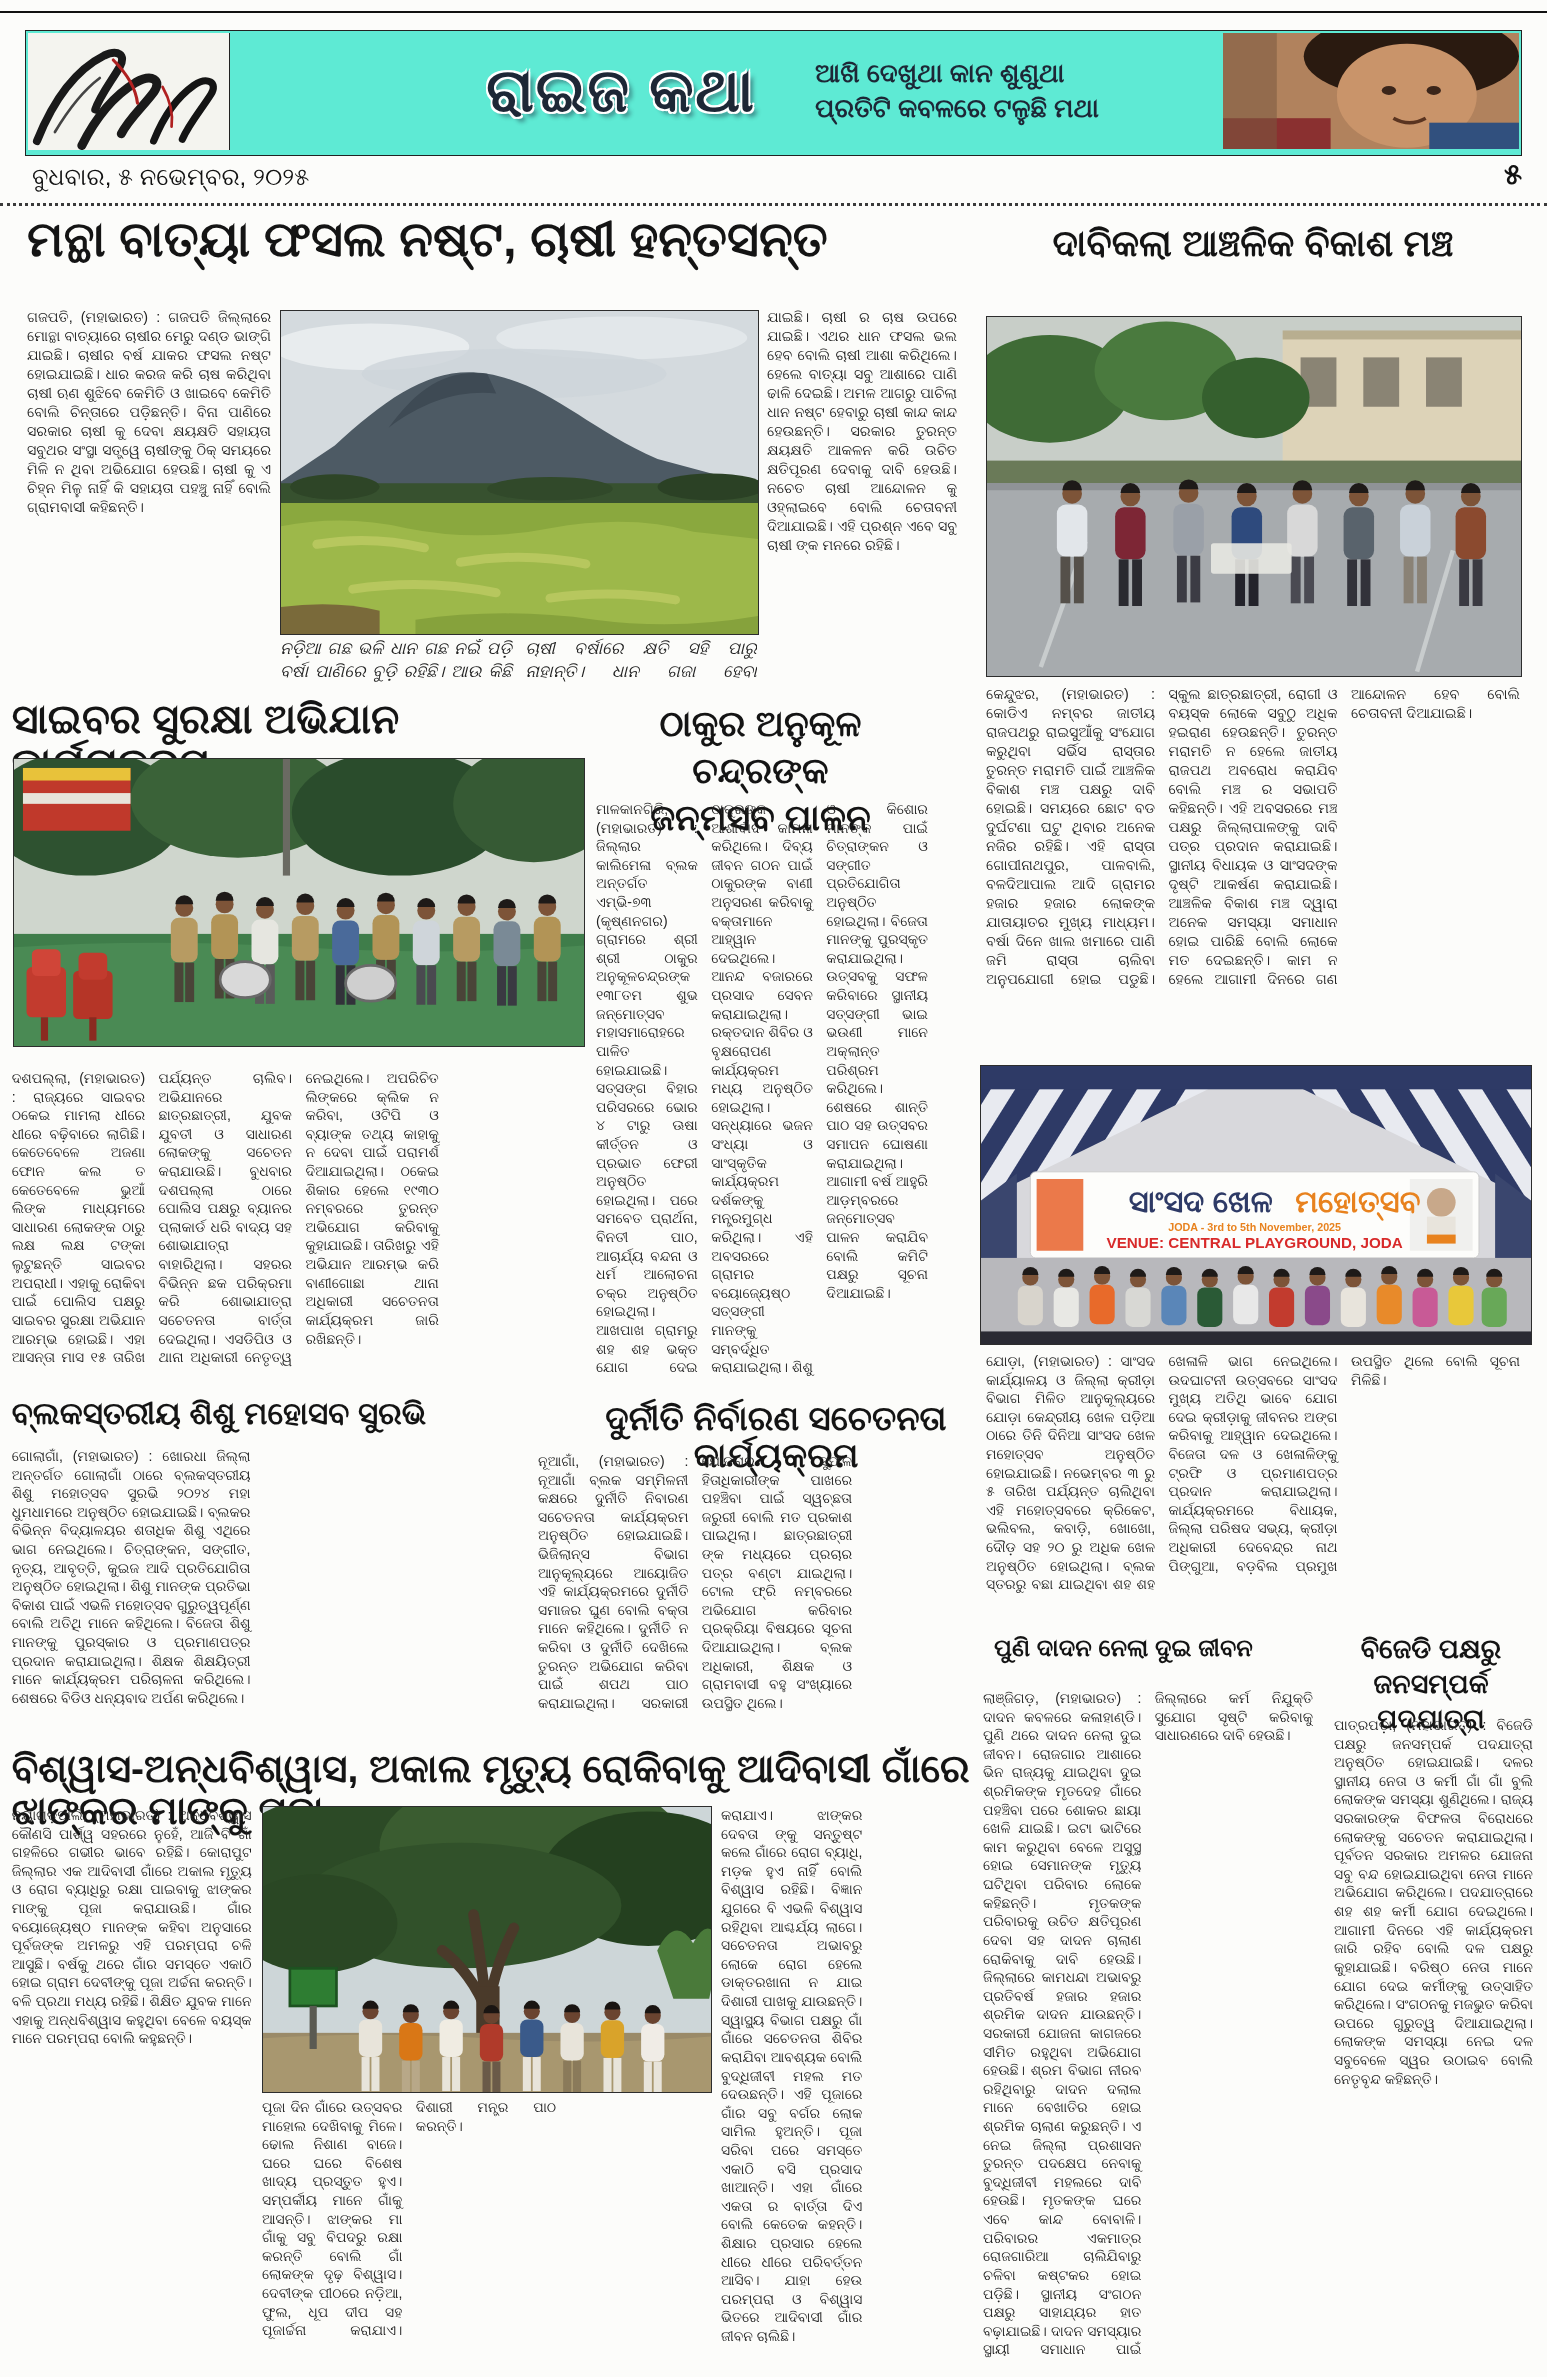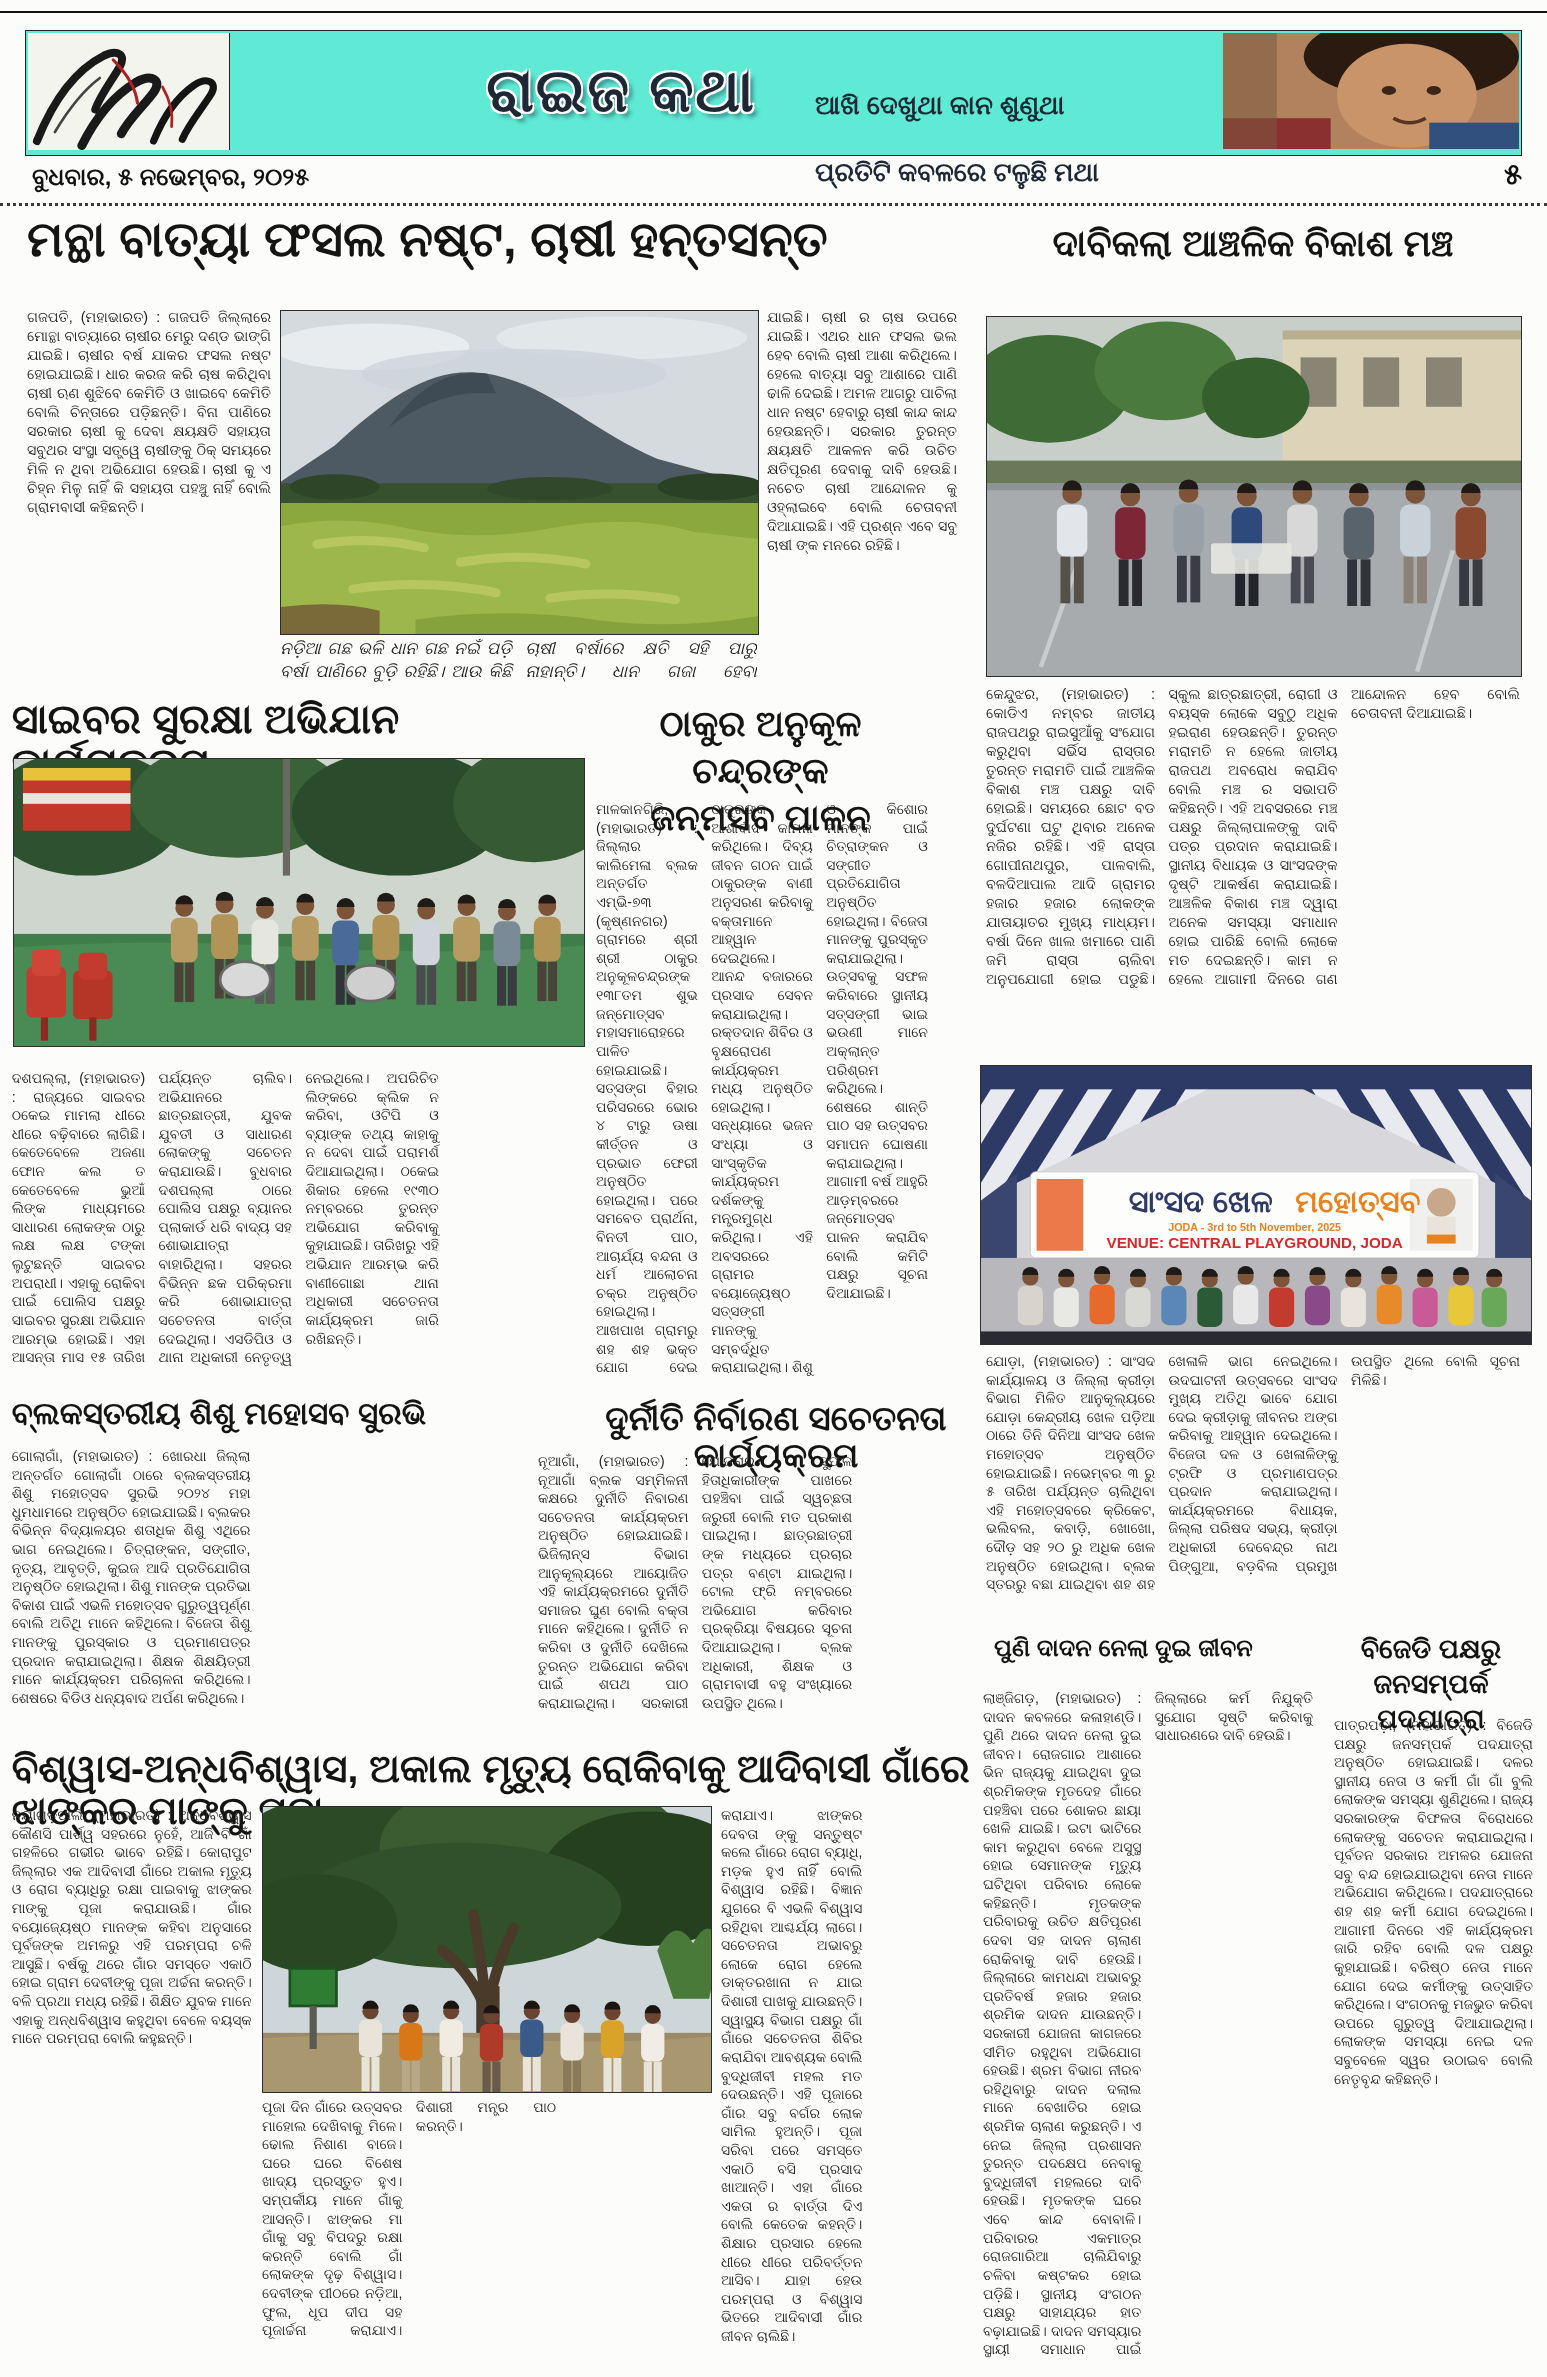--- a/index.html
+++ b/index.html
@@ -9,21 +9,21 @@
   .headline{font-weight:bold;color:#141414;line-height:1.08;}
   .body-text{font-size:15px;line-height:1.33;text-align:justify;column-gap:13.4px;column-fill:auto;overflow:hidden;color:#222;}
   .c2{column-count:2}.c3{column-count:3}.c4{column-count:4}
   .photo{border:1.8px solid #2d2d2d;overflow:hidden;background:#c8c8c4;}
   .photo svg{display:block;width:100%;height:100%;}
   .toprule{border-top:2.7px solid #111;}
   .dotted{border-top:3.6px dotted #3a3a3a;}
   .masthead{background:#5eead4;border:1.8px solid #222;display:flex;align-items:center;}
   .m-title{font-size:60px;font-weight:800;color:#1d2736;letter-spacing:1.8px;
            text-shadow:1.8px 1.8px 0 #fff,-1.8px -1.8px 0 #fff,1.8px -1.8px 0 #fff,-1.8px 1.8px 0 #fff,4.5px 5.4px 4.5px rgba(20,30,50,.45);}
-  .m-tag{font-size:26px;font-weight:700;color:#1d2736;line-height:1.35;margin-top:32px;}
+  .m-tag{font-size:26px;font-weight:700;color:#1d2736;line-height:1.35;}
   .centered{text-align:center;}
 </style>
 </head>
 <body>
 
 <div class="sheet">
 
   <div class="abs toprule" style="left:0;top:10.8px;width:1547px;"></div>
 
   <div class="abs masthead" style="left:25px;top:30px;width:1495px;height:124px;">
@@ -56,21 +56,21 @@
         <ellipse cx="185" cy="64" rx="8" ry="5" fill="#3a251a"></ellipse>
         <ellipse cx="235" cy="64" rx="8" ry="5" fill="#3a251a"></ellipse>
         <path d="M190,95 q18,10 36,0" stroke="#5a3420" stroke-width="4" fill="none"></path>
         <rect x="0" y="95" width="120" height="35" fill="#8a3030"></rect>
         <rect x="230" y="100" width="100" height="30" fill="#31507e"></rect>
         <rect x="0" y="0" width="60" height="130" fill="#7a5a40" opacity="0.55"></rect>
       </svg>
     </div>
   </div>
 
-  <div class="abs" style="left:32px;top:163px;font-size:24px;font-weight:bold;color:#111;">ବୁଧବାର, ୫ ନଭେମ୍ବର, ୨୦୨୫</div>
+  <div class="abs" style="left:32px;top:163px;font-size:24px;font-weight:normal;color:#111;">ବୁଧବାର, ୫ ନଭେମ୍ବର, ୨୦୨୫</div>
   <div class="abs" style="right:25px;top:158px;font-size:29px;font-weight:bold;color:#111;">୫</div>
   <div class="abs dotted" style="left:0;top:203px;width:1547px;"></div>
 
   <div class="abs headline" style="left:27px;top:213px;width:937px;font-size:49px;">ମନ୍ଥା ବାତ୍ୟା ଫସଲ ନଷ୍ଟ, ଚାଷୀ ହନ୍ତସନ୍ତ</div>
 
   <div class="abs body-text" style="left:27px;top:308px;width:244px;height:375px;font-size:14.3px;">ଗଜପତି, (ମହାଭାରତ) : ଗଜପତି ଜିଲ୍ଲାରେ ମୋନ୍ଥା ବାତ୍ୟାରେ ଚାଷୀର ମେରୁ ଦଣ୍ଡ ଭାଙ୍ଗି ଯାଇଛି। ଚାଷୀର ବର୍ଷ ଯାକର ଫସଲ ନଷ୍ଟ ହୋଇଯାଇଛି। ଧାର କରଜ କରି ଚାଷ କରିଥିବା ଚାଷୀ ଋଣ ଶୁଝିବେ କେମିତି ଓ ଖାଇବେ କେମିତି ବୋଲି ଚିନ୍ତାରେ ପଡ଼ିଛନ୍ତି। ବିନା ପାଣିରେ ସରକାର ଚାଷୀ କୁ ଦେବା କ୍ଷୟକ୍ଷତି ସହାୟତା ସବୁଥର ସଂସ୍ଥା ସତ୍ତ୍ୱେ ଚାଷୀଙ୍କୁ ଠିକ୍ ସମୟରେ ମିଳି ନ ଥିବା ଅଭିଯୋଗ ହେଉଛି। ଚାଷୀ କୁ ଏ ଚିହ୍ନ ମିଳୁ ନାହିଁ କି ସହାୟତା ପହଞ୍ଚୁ ନାହିଁ ବୋଲି ଗ୍ରାମବାସୀ କହିଛନ୍ତି।</div>
 
   <div class="abs photo" style="left:280px;top:310px;width:477px;height:323px;">
     <svg viewBox="0 0 532 360" preserveAspectRatio="none">
       <rect width="532" height="200" fill="#d4dade"></rect>

